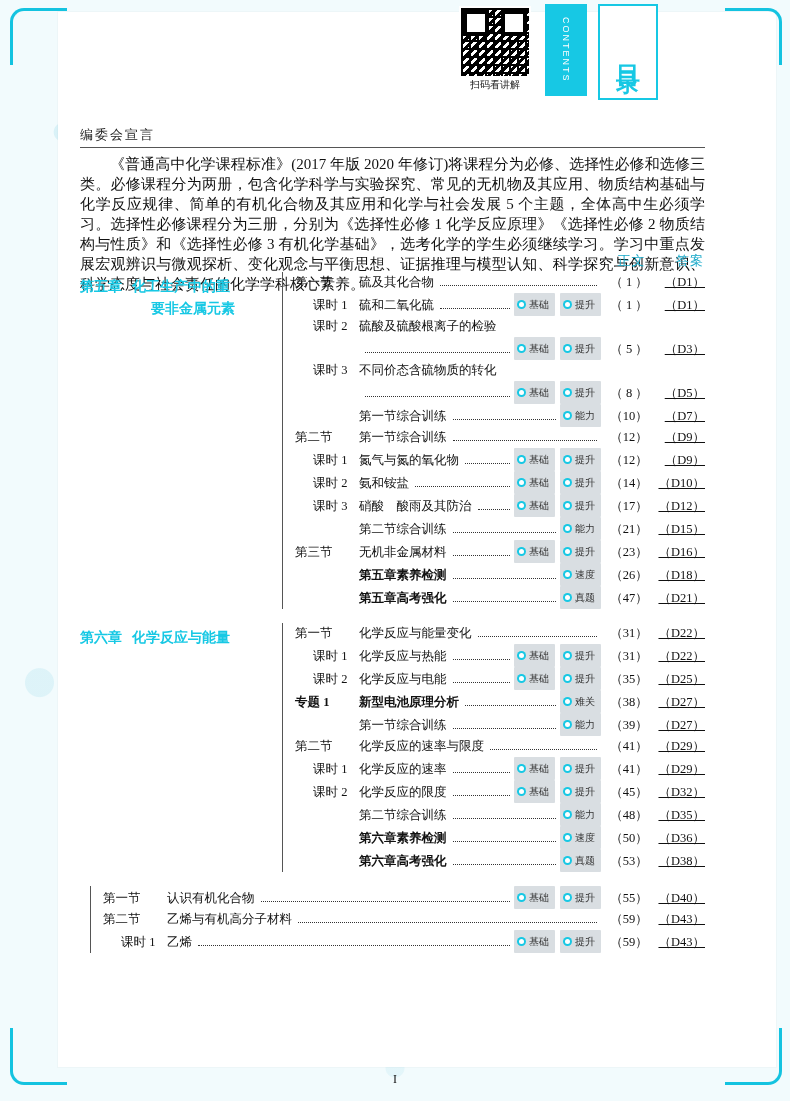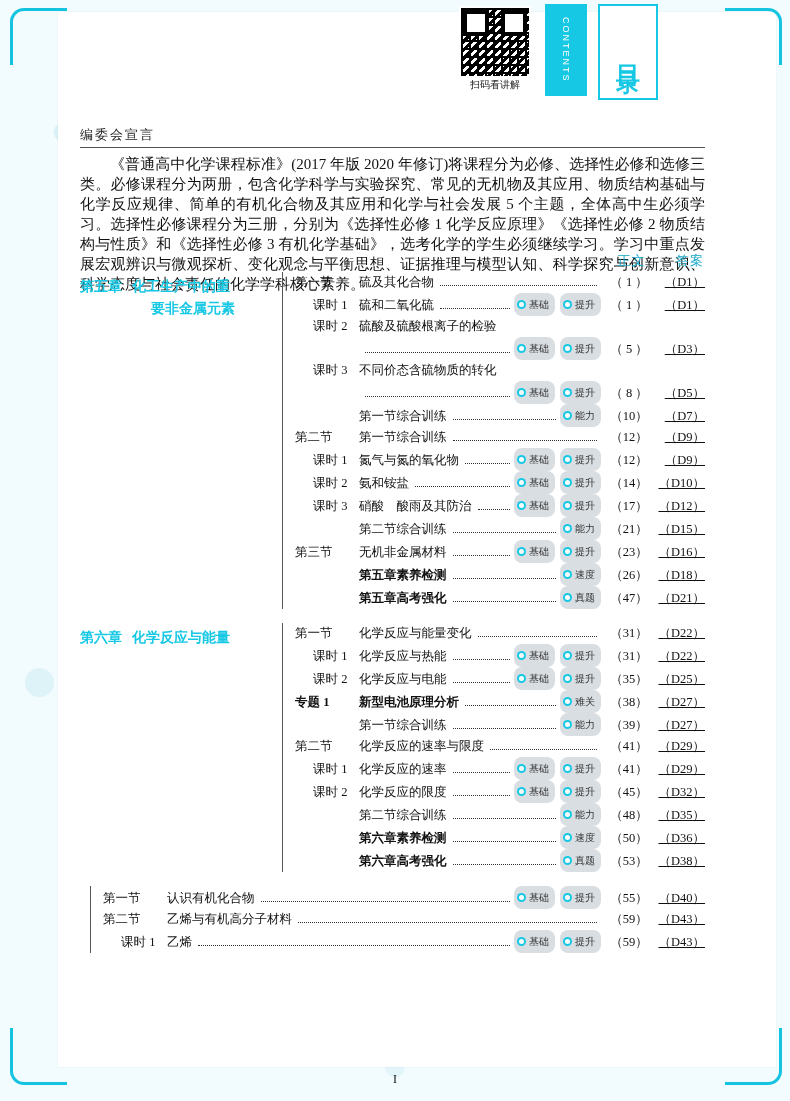--- a/index.html
+++ b/index.html
@@ -146,21 +146,21 @@
     border-bottom:1.6px dotted #333;
     margin:0 4px 5px 6px;
     min-width:6px;
   }
   .tags{display:flex;align-items:center;gap:5px;}
   .tag{
     display:inline-flex;align-items:center;gap:3px;
     background:#d9dee2;
     color:#333;font-size:10px;
     padding:1px 6px 1px 3px;
-    border-radius:8px;
+    border-radius:1px;
     font-family:"Liberation Sans",sans-serif;
   }
   .tag .dot{
     width:9px;height:9px;border-radius:50%;background:#17c8e4;display:inline-block;
     position:relative;
   }
   .tag .dot:after{
     content:"";position:absolute;left:2px;top:2px;width:5px;height:5px;
     border-radius:50%;background:#fff;
   }

